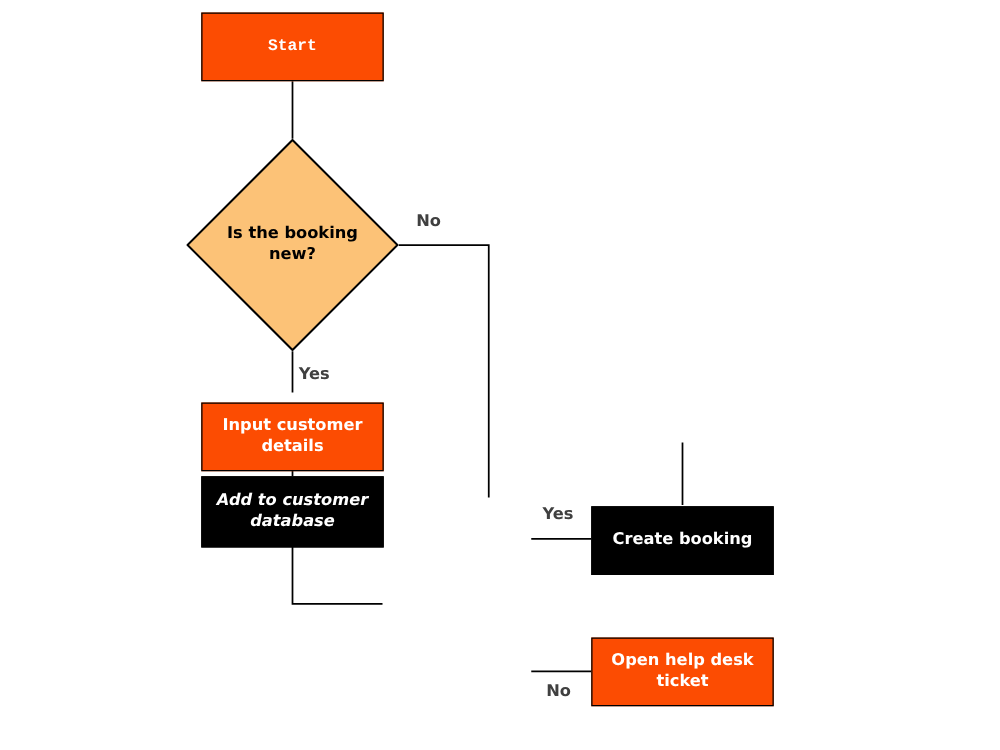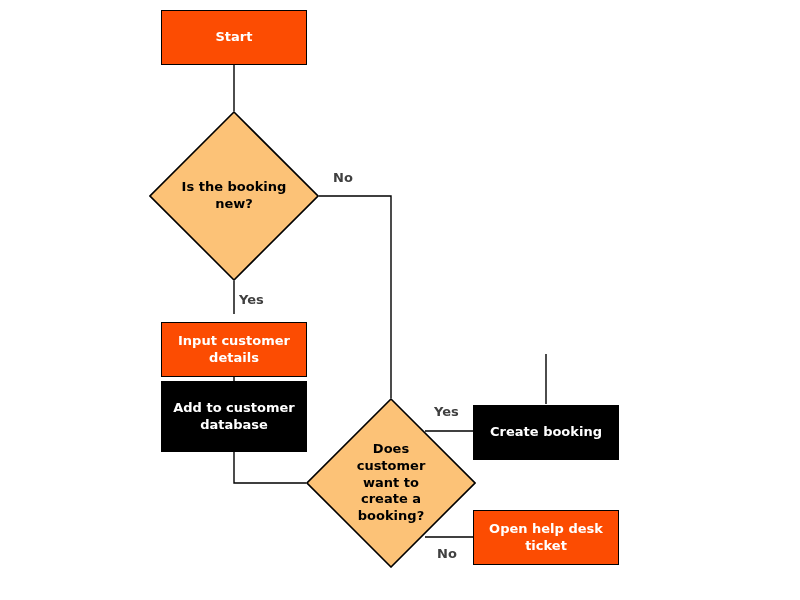--- a/index.html
+++ b/index.html
@@ -93,45 +93,39 @@
       <polyline points="319,196 391,196 391,398"></polyline>
       <polyline points="234,281 234,314"></polyline>
       <polyline points="234,369 234,381"></polyline>
       <polyline points="234,436 234,483 306,483"></polyline>
       <polyline points="425,431 473,431"></polyline>
       <polyline points="425,537 473,537"></polyline>
       <polyline points="546,404 546,354"></polyline>
     </g>
   </svg>
 
-  <div class="node node-rect fill-orange" style="left:161px; top:10px; width:146px; height:55px;">
+  <div class="node node-rect fill-orange" style="left:161px; top:10px; width:146px; height:55px;font-family:Liberation Mono, monospace;">
     <span>Start</span>
   </div>
 
   <div class="node node-diamond" style="left:149px; top:111px; width:170px; height:170px;">
     <svg class="diamond-shape" viewBox="0 0 170 170" preserveAspectRatio="none">
       <polygon points="85,1 169,85 85,169 1,85" fill="#fcc277" stroke="#000000" stroke-width="1.6"></polygon>
     </svg>
     <span class="diamond-label">Is the booking new?</span>
   </div>
 
   <div class="node node-rect fill-orange" style="left:161px; top:322px; width:146px; height:55px;justify-content:flex-end;">
     <span>Input customer details</span>
   </div>
 
-  <div class="node node-rect fill-black" style="left:161px; top:381px; width:146px; height:71px;">
+  <div class="node node-rect fill-black" style="left:161px; top:381px; width:146px; height:57px;font-style:italic;">
     <span>Add to customer database</span>
   </div>
 
-  <div class="node node-diamond" style="left:306px; top:398px; width:170px; height:170px;">
-    <svg class="diamond-shape" viewBox="0 0 170 170" preserveAspectRatio="none">
-      <polygon points="85,1 169,85 85,169 1,85" fill="#fcc277" stroke="#000000" stroke-width="1.6"></polygon>
-    </svg>
-    <span class="diamond-label">Does customer want to create a booking?</span>
-  </div>
 
   <div class="node node-rect fill-black" style="left:473px; top:405px; width:146px; height:55px;">
     <span>Create booking</span>
   </div>
 
   <div class="node node-rect fill-orange" style="left:473px; top:510px; width:146px; height:55px;">
     <span>Open help desk ticket</span>
   </div>
 
 

